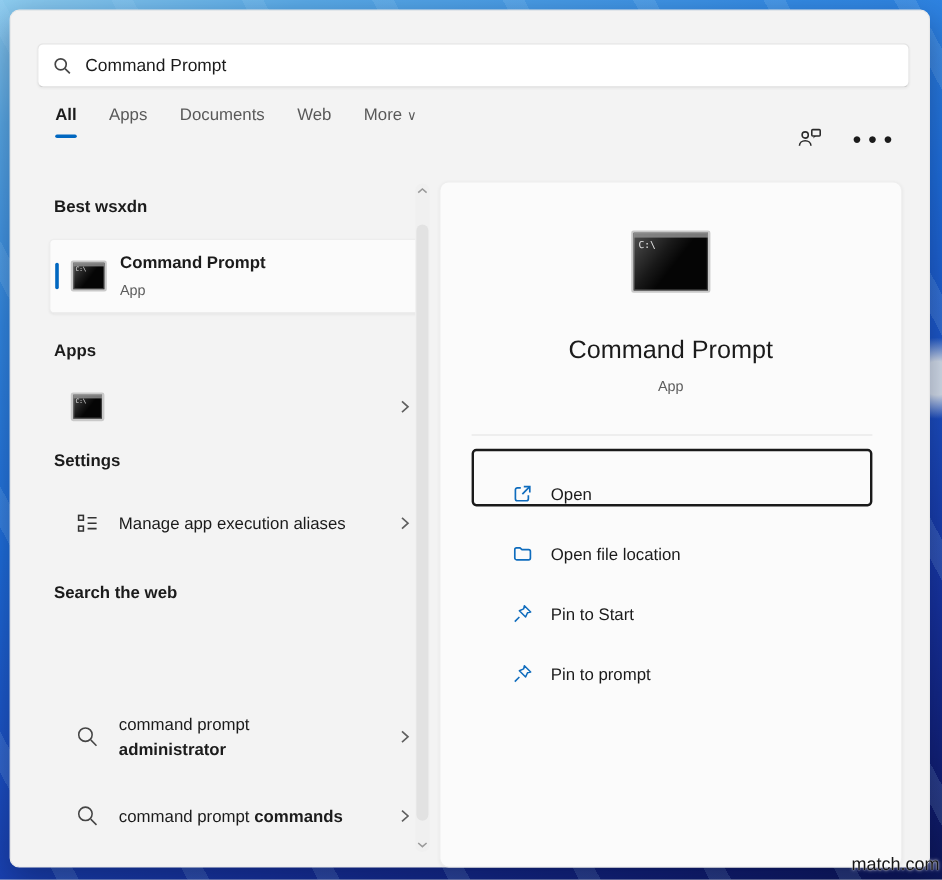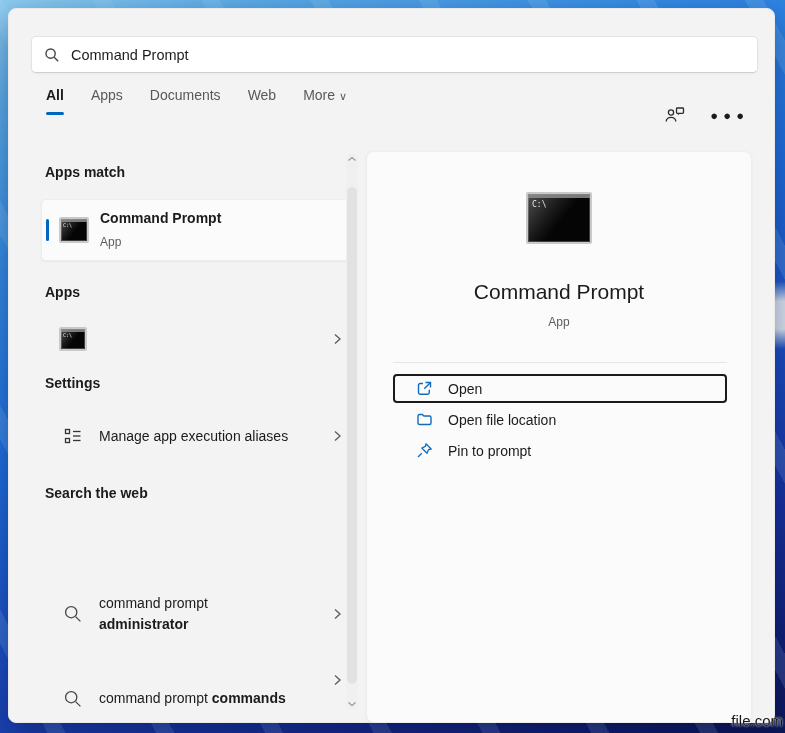--- a/index.html
+++ b/index.html
@@ -104,22 +104,22 @@
   }
   .card .appicon { position:absolute; left:50%; transform:translateX(-50%); top:40px; }
   .card .ptitle {
     position:absolute; top:128px; left:0; width:100%; text-align:center;
     font-size:21px; color:#1b1b1b; font-weight:400;
   }
   .card .psub { position:absolute; top:163px; left:0; width:100%; text-align:center; font-size:12px; color:#5d5d5d; }
   .card .divider { position:absolute; top:210px; left:26px; width:334px; height:1px; background:#e5e5e5; }
   .actions { position:absolute; top:222px; left:26px; width:334px; }
   .action {
-    position:relative; height:29px; display:flex; align-items:center;
-    padding-left:21px; margin-bottom:2px; border-radius:4px; border:2px solid transparent;
+    position:relative; height:48px; display:flex; align-items:flex-end;
+    padding-left:32px; margin-bottom:2px; border-radius:4px; border:2px solid transparent;
   }
   .action.focused { border-color:#1a1a1a; }
   .action .a-ic { flex:0 0 18px; display:flex; align-items:center; }
   .action .a-label { margin-left:14px; font-size:14px; color:#1b1b1b; }
 
   
   .watermark {
     position:absolute; right:2px; bottom:4px; font-size:15px; color:#161616;
     text-shadow:0 0 3px rgba(255,255,255,.85), 0 0 1px rgba(255,255,255,.9);
   }
@@ -150,21 +150,21 @@
       <circle cx="7" cy="7.5" r="2.6"></circle>
       <path d="M2.2 16.5c0-2.6 2.2-4.2 4.8-4.2s4.8 1.6 4.8 4.2"></path>
       <rect x="12.5" y="3" width="7" height="5.4" rx="0.8"></rect>
       <path d="M14.5 8.4l-1 2 2.6-2" fill="#2b2b2b" stroke="none"></path>
     </svg>
     <div class="dots">● ● ●</div>
   </div>
 
   <div class="leftcol">
 
-    <div class="sect-h" style="top:13px;">Apps match</div>
+    <div class="sect-h" style="top:13px;">Best wsxdn</div>
 
     <div class="row bestmatch" style="top:48px; height:62px;">
       <span class="accent-bar"></span>
       <span class="icon-box">
         <span class="cmdicon cmd-sm">
             <span class="cbar"></span>
             <span class="cprompt">C:\</span>
           </span>
       </span>
       <span class="txt">
@@ -214,21 +214,21 @@
             <circle cx="8.2" cy="8.2" r="5.6"></circle>
             <line x1="12.6" y1="12.6" x2="17.4" y2="17.4"></line>
           </svg>
       </span>
       <span class="txt"><span>command prompt </span><span class="b">administrator</span></span>
       <svg class="chev-r" width="16" height="16" viewBox="0 0 16 16" fill="none" stroke="#5f5f5f" stroke-width="1.4">
           <polyline points="6,3.5 11,8 6,12.5"></polyline>
         </svg>
     </div>
 
-    <div class="row" style="top:500px; height:58px;align-items:flex-end;">
+    <div class="row" style="top:500px; height:58px;">
       <span class="icon-box">
         <svg width="20" height="20" viewBox="0 0 20 20" fill="none" stroke="#454545" stroke-width="1.3">
             <circle cx="8.2" cy="8.2" r="5.6"></circle>
             <line x1="12.6" y1="12.6" x2="17.4" y2="17.4"></line>
           </svg>
       </span>
       <span class="txt"><span>command prompt </span><span class="b">commands</span></span>
       <svg class="chev-r" width="16" height="16" viewBox="0 0 16 16" fill="none" stroke="#5f5f5f" stroke-width="1.4">
           <polyline points="6,3.5 11,8 6,12.5"></polyline>
         </svg>
@@ -271,28 +271,37 @@
 
       <div class="action">
         <span class="a-ic">
           <svg width="17" height="17" viewBox="0 0 17 17" fill="none" stroke="#0f6cbd" stroke-width="1.4">
             <path d="M2 5c0-.8.7-1.5 1.5-1.5h2.8L8 5h5.5c.8 0 1.5.7 1.5 1.5v5.5c0 .8-.7 1.5-1.5 1.5h-10C2.7 13.5 2 12.8 2 12V5z"></path>
           </svg>
         </span>
         <span class="a-label">Open file location</span>
       </div>
 
-
       <div class="action">
         <span class="a-ic">
           <svg width="17" height="17" viewBox="0 0 17 17" fill="none" stroke="#0f6cbd" stroke-width="1.3" stroke-linejoin="round">
             <path d="M10 1.8l5.2 5.2-2.6.6-1.6 3.6-5.2-5.2 3.6-1.6z"></path>
             <line x1="5.8" y1="11.2" x2="2" y2="15"></line>
           </svg>
         </span>
+        <span class="a-label">Pin to Start</span>
+      </div>
+
+      <div class="action">
+        <span class="a-ic">
+          <svg width="17" height="17" viewBox="0 0 17 17" fill="none" stroke="#0f6cbd" stroke-width="1.3" stroke-linejoin="round">
+            <path d="M10 1.8l5.2 5.2-2.6.6-1.6 3.6-5.2-5.2 3.6-1.6z"></path>
+            <line x1="5.8" y1="11.2" x2="2" y2="15"></line>
+          </svg>
+        </span>
         <span class="a-label">Pin to prompt</span>
       </div>
 
     </div>
   </div>
 </div>
 
-<div class="watermark">file.com</div>
+<div class="watermark">match.com</div>
 
 </body></html>

